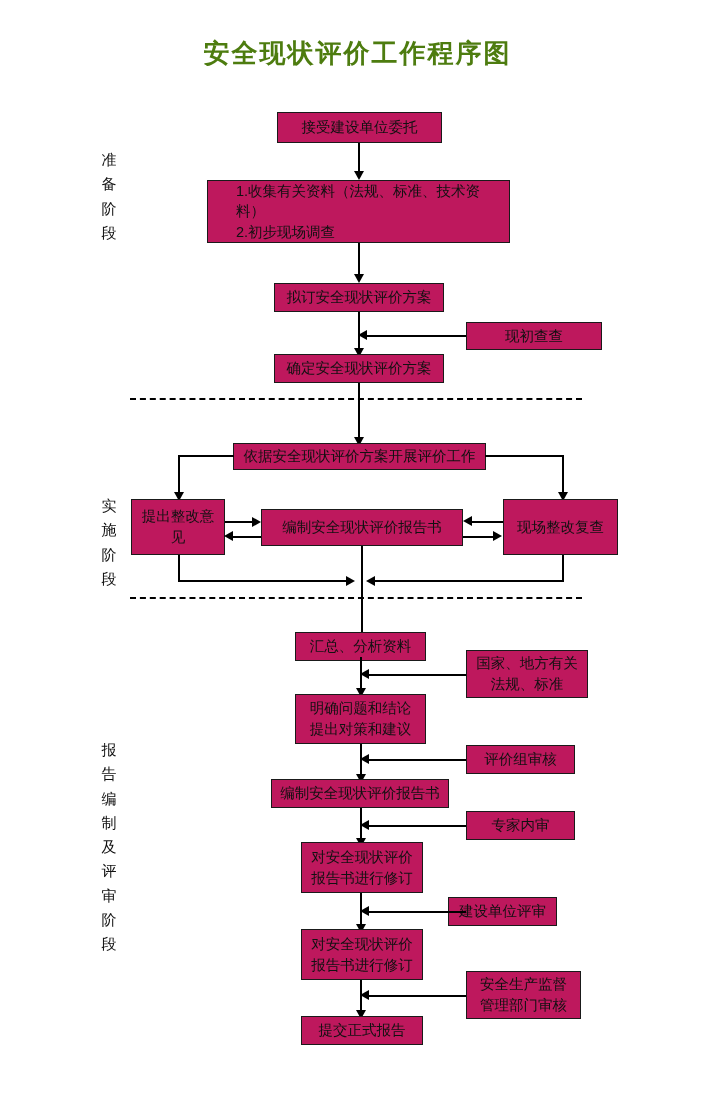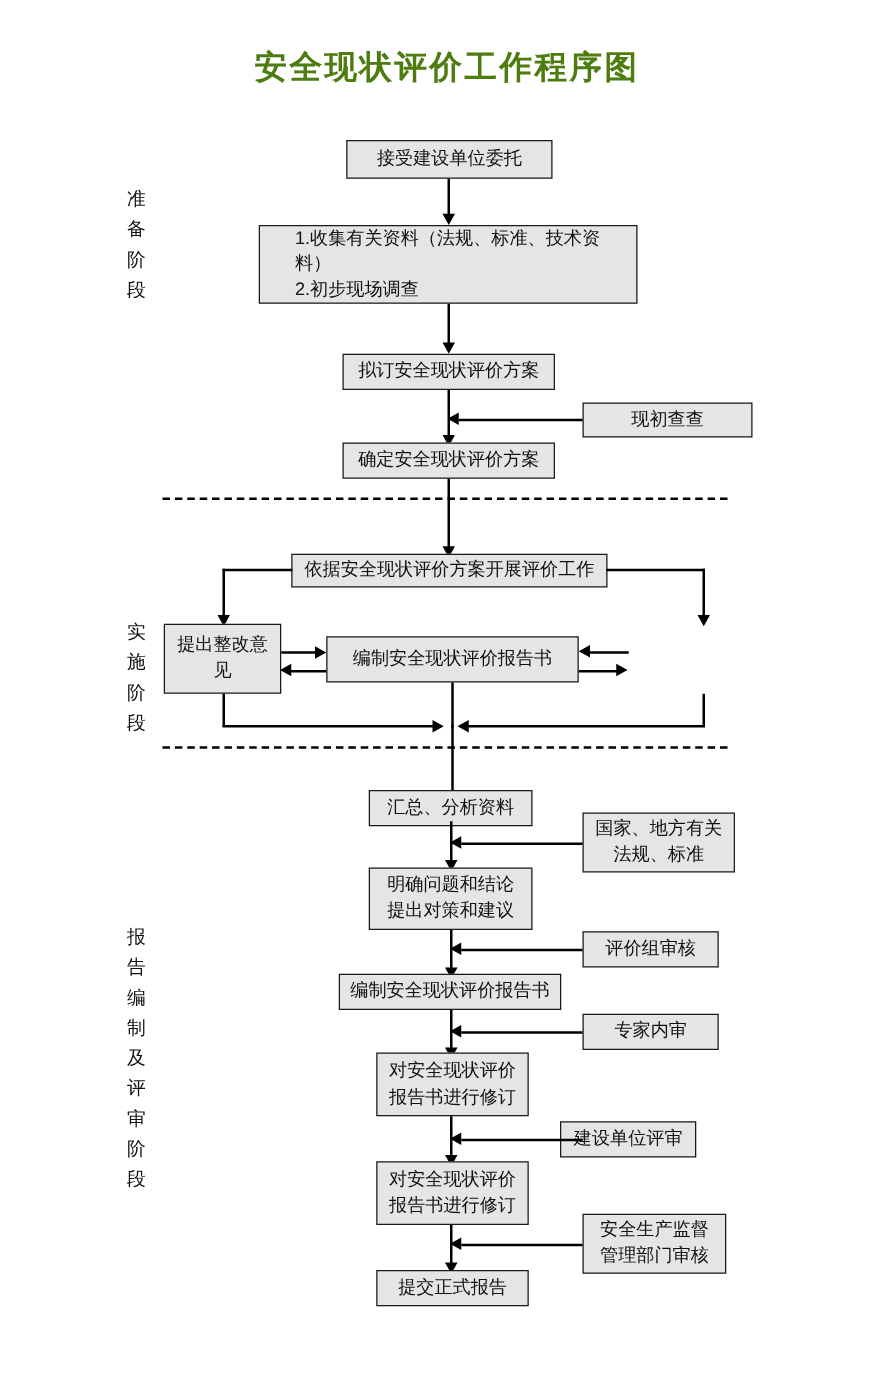--- a/index.html
+++ b/index.html
@@ -24,21 +24,21 @@
     top: 36px;
     width: 715px;
     text-align: center;
     font-size: 26px;
     font-weight: bold;
     color: #4d7c0f;
     letter-spacing: 2px;
   }
   .node {
     position: absolute;
-    background: #e5e5e5;
+    background: #be185d;
     border: 1px solid #1a1a1a;
     color: #111111;
     font-size: 14.5px;
     line-height: 1.42;
     display: flex;
     align-items: center;
     justify-content: center;
     text-align: center;
     padding: 2px 4px;
     white-space: pre-line;
@@ -163,20 +163,21 @@
   <div class="arrow-down" style="left:173.5px; top:492px;"></div>
 
   <div class="hline" style="left:485px; top:455px; width:79px;"></div>
   <div class="vline" style="left:562px; top:455px; height:39px;"></div>
   <div class="arrow-down" style="left:557.5px; top:492px;"></div>
 
   <div class="node" style="left:131px; top:499px; width:94px; height:56px;">提出整改意见</div>
 
   <div class="node" style="left:261px; top:509px; width:202px; height:37px;">编制安全现状评价报告书</div>
 
+  <div class="node" style="left:503px; top:499px; width:115px; height:56px;">现场整改复查</div>
 
   <div class="hline" style="left:225px; top:521px; width:29px;"></div>
   <div class="arrow-right" style="left:252px; top:516.5px;"></div>
   <div class="hline" style="left:232px; top:536px; width:29px;"></div>
   <div class="arrow-left" style="left:224px; top:530.5px;"></div>
 
   <div class="hline" style="left:471px; top:521px; width:32px;"></div>
   <div class="arrow-left" style="left:463px; top:515.5px;"></div>
   <div class="hline" style="left:463px; top:536px; width:32px;"></div>
   <div class="arrow-right" style="left:493px; top:530.5px;"></div>

